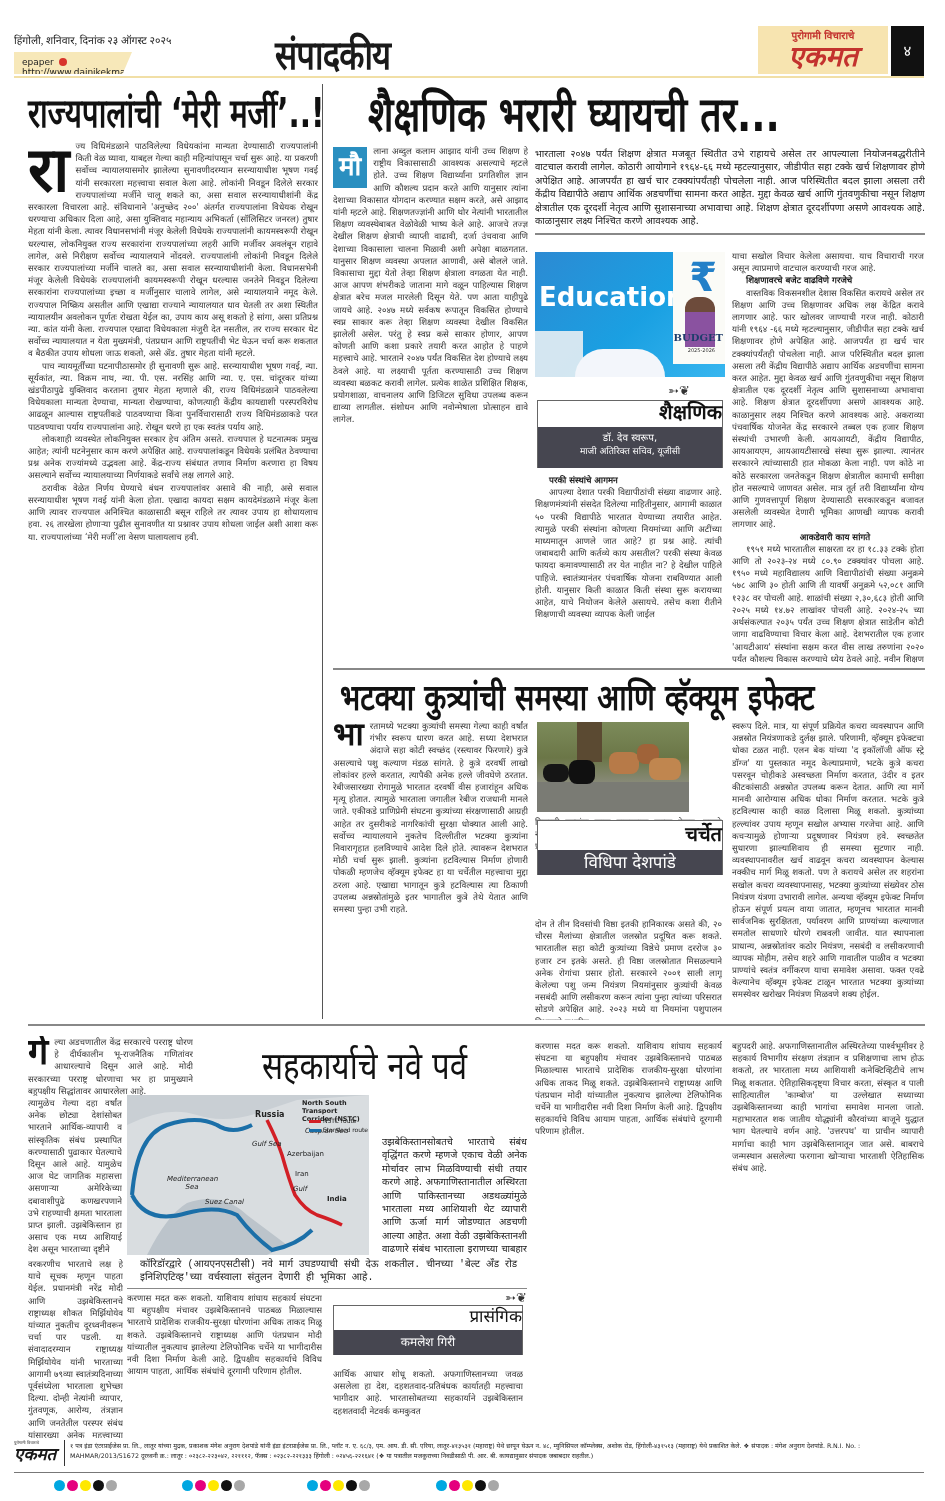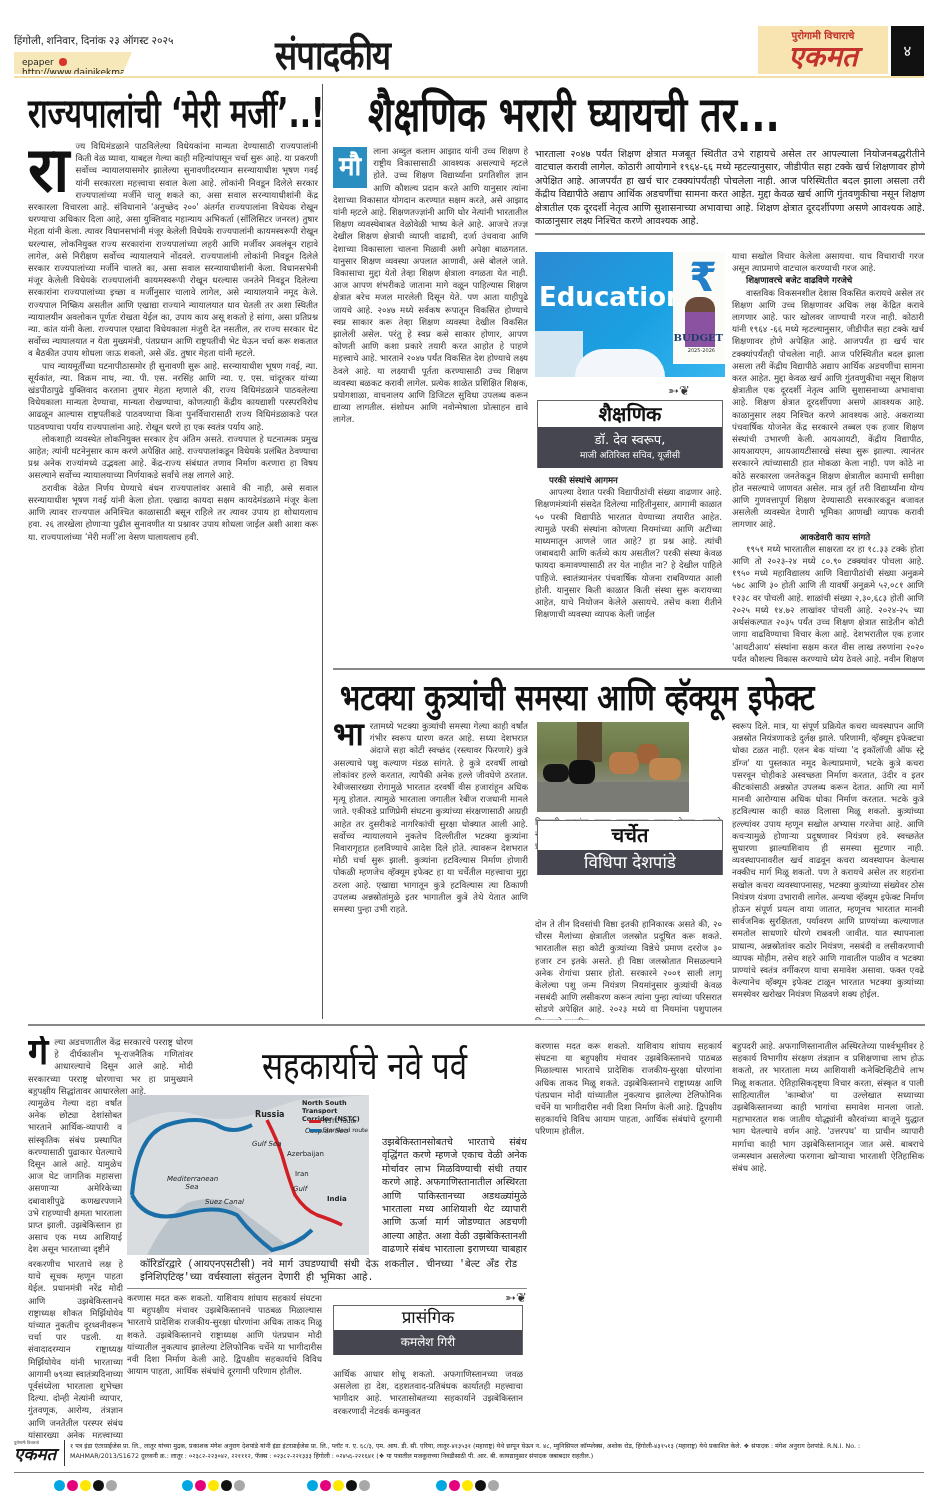--- a/index.html
+++ b/index.html
@@ -1,40 +1,40 @@
 <!DOCTYPE html>
 <html><head>
 <meta charset="utf-8">
 <style>
 *{box-sizing:border-box;margin:0;padding:0}
 html,body{width:945px;height:1501px;background:#fff;overflow:hidden}
 body{position:relative;font-family:"DejaVu Serif",serif;color:#1a1a1a}
 .abs{position:absolute}
 
 #mast{left:0;top:0;width:945px;height:80px}
-#date{left:14px;top:33px;font-size:10.5px;font-family:Liberation Sans, sans-serif;color:#222}
+#date{left:14px;top:33px;font-size:10.5px;font-family:Liberation Serif, serif;color:#222}
 #epaper{left:14px;top:52px;width:118px;height:22px;background:#f7e8b9;font-size:9px;font-family:"DejaVu Sans",sans-serif;padding:5px 0 0 8px;color:#222;clip-path:polygon(0 0,100% 0,92% 100%,0 100%)}
 #epaper .dot{display:inline-block;width:8px;height:8px;border-radius:50%;background:#d8342b;vertical-align:-1px;margin:0 2px}
 #section{left:275px;top:26px;font-size:40px;font-weight:bold;font-family:"DejaVu Sans",sans-serif;letter-spacing:-1px;transform:scaleX(.82);transform-origin:left}
 #rule-top{left:14px;top:76px;width:910px;height:2px;background:#f1dfa6}
 #logo{left:758px;top:26px;width:130px;height:48px;background:#f7e4b0;text-align:center}
 #logo .tag{font-size:10px;color:#c3322e;font-family:"DejaVu Sans",sans-serif;margin-top:2px;font-weight:bold}
 #logo .nm{font-size:28px;color:#c3322e;font-weight:bold;font-style:italic;line-height:30px;font-family:"DejaVu Sans",sans-serif}
 #pageno{left:891px;top:26px;width:33px;height:50px;background:#111;color:#fff;font-size:15px;text-align:center;padding-top:14px;font-family:"DejaVu Sans",sans-serif}
 
 .hl{font-family:"DejaVu Sans",sans-serif;font-weight:bold;white-space:nowrap;transform-origin:left top;color:#111}
 .body{font-size:8.6px;line-height:12.2px;text-align:justify;color:#333;overflow:hidden}
 .body p{text-indent:14px}
 .sub{font-weight:bold;text-indent:14px;color:#222}
 .vrule{background:#555;width:1px}
 .hrule{background:#888;height:2px}
 .drop{font-family:"DejaVu Sans",sans-serif;font-weight:bold;float:left;line-height:.9;margin-right:6px;color:#111}
 
 .abox{border:1px solid #666;border-bottom:none;background:#fff}
-.abox .cat{text-align:center;font-family:Liberation Sans, sans-serif;font-weight:bold;color:#111}
+.abox .cat{text-align:right;font-family:Liberation Mono, monospace;font-weight:bold;color:#111}
 .abox .nameband{background:#464650;color:#fff;text-align:center;font-family:"DejaVu Sans",sans-serif}
 .sprig{font-size:13px;color:#333}
 
 #eduimg{left:535px;top:252px;width:190px;height:125px;background:linear-gradient(135deg,#2c8ad3,#1aa0e2 55%,#38b6ef);overflow:hidden}
 #eduimg .edu{position:absolute;left:4px;top:30px;color:#fff;font-size:26px;font-weight:bold;font-family:"DejaVu Sans",sans-serif}
 #eduimg .panel{position:absolute;right:0;top:0;width:52px;height:112px;background:#fbfbf7}
 #eduimg .rupee{position:absolute;right:8px;top:2px;font-size:40px;color:#2380c8;font-weight:bold;font-family:"DejaVu Sans",sans-serif}
 #eduimg .bud{position:absolute;right:2px;top:80px;font-size:10px;font-weight:bold;color:#1f3d6b;font-family:"DejaVu Serif",serif}
 #eduimg .yr{position:absolute;right:10px;top:95px;font-size:5px;color:#333;font-family:"DejaVu Sans",sans-serif}
 #eduimg .book{position:absolute;left:40px;bottom:0;width:90px;height:28px;background:#f3f6fb;border-radius:40px 40px 0 0}
@@ -100,21 +100,21 @@
   <div class="rupee">₹</div>
   <div class="person"></div>
   <div class="bud">BUDGET</div>
   <div class="yr">2025-2026</div>
 </div>
 
 <div class="abs sprig" style="left:668px;top:383px">➳❦</div>
 <div class="abs abox" style="left:537px;top:400px;width:186px;height:68px">
   <div class="cat" style="font-size:20px;height:26px;line-height:26px">शैक्षणिक</div>
   <div class="nameband" style="height:41px;padding-top:3px">
-    <div style="font-size:13px">डॉ. देव स्वरूप,</div>
+    <div style="font-size:10px">डॉ. देव स्वरूप,</div>
     <div style="font-size:9px">माजी अतिरिक्त सचिव, यूजीसी</div>
   </div>
 </div>
 
 <div class="abs body" style="left:535px;top:474px;width:187px;height:190px">
   <div class="sub">परकी संस्थांचे आगमन</div>
   <p>आपल्या देशात परकी विद्यापीठांची संख्या वाढणार आहे. शिक्षणमंत्र्यांनी संसदेत दिलेल्या माहितीनुसार, आगामी काळात ५० परकी विद्यापीठे भारतात येण्याच्या तयारीत आहेत. त्यामुळे परकी संस्थांना कोणत्या नियमांच्या आणि अटींच्या माध्यमातून आणले जात आहे? हा प्रश्न आहे. त्यांची जबाबदारी आणि कर्तव्ये काय असतील? परकी संस्था केवळ फायदा कमावण्यासाठी तर येत नाहीत ना? हे देखील पाहिले पाहिजे. स्वातंत्र्यानंतर पंचवार्षिक योजना राबविण्यात आली होती. यानुसार किती काळात किती संस्था सुरू करायच्या आहेत, याचे नियोजन केलेले असायचे. तसेच कशा रीतीने शिक्षणाची व्यवस्था व्यापक केली जाईल</p>
 </div>
 
 <div class="abs body" style="left:732px;top:250px;width:192px;height:415px">
@@ -184,21 +184,21 @@
 <div class="abs" style="left:382px;top:1135px;width:145px;height:120px;font-size:9.6px;line-height:13.4px;text-align:justify;font-family:'DejaVu Sans',sans-serif;color:#222;overflow:hidden">उझबेकिस्तानसोबतचे भारताचे संबंध वृद्धिंगत करणे म्हणजे एकाच वेळी अनेक मोर्चावर लाभ मिळविण्याची संधी तयार करणे आहे. अफगाणिस्तानातील अस्थिरता आणि पाकिस्तानच्या अडथळ्यांमुळे भारताला मध्य आशियाशी थेट व्यापारी आणि ऊर्जा मार्ग जोडण्यात अडचणी आल्या आहेत. अशा वेळी उझबेकिस्तानशी वाढणारे संबंध भारताला इराणच्या चाबहार बंदरावाटे आणि आंतरराष्ट्रीय उत्तर-दक्षिण परिवहन</div>
 <div class="abs" style="left:140px;top:1258px;width:400px;height:28px;font-size:10px;line-height:13.4px;font-family:Liberation Mono, monospace;color:#222">कॉरिडॉरद्वारे (आयएनएसटीसी) नवे मार्ग उघडण्याची संधी देऊ शकतील. चीनच्या 'बेल्ट अँड रोड इनिशिएटिव्ह'च्या वर्चस्वाला संतुलन देणारी ही भूमिका आहे.</div>
 <div class="abs hrule" style="left:127px;top:1288px;width:400px;height:1px"></div>
 
 <div class="abs body" style="left:127px;top:1292px;width:195px;height:142px">करणास मदत करू शकतो. याशिवाय शांघाय सहकार्य संघटना या बहुपक्षीय मंचावर उझबेकिस्तानचे पाठबळ मिळाल्यास भारताचे प्रादेशिक राजकीय-सुरक्षा धोरणांना अधिक ताकद मिळू शकते. उझबेकिस्तानचे राष्ट्राध्यक्ष आणि पंतप्रधान मोदी यांच्यातील नुकत्याच झालेल्या टेलिफोनिक चर्चेने या भागीदारीस नवी दिशा निर्माण केली आहे. द्विपक्षीय सहकार्याचे विविध आयाम पाहता, आर्थिक संबंधांचे दूरगामी परिणाम होतील.</div>
 <div class="abs sprig" style="left:505px;top:1290px">➳❦</div>
 <div class="abs abox" style="left:333px;top:1305px;width:190px;height:50px">
   <div class="cat" style="font-size:17px;height:24px;line-height:24px;font-weight:normal">प्रासंगिक</div>
   <div class="nameband" style="height:25px;font-size:12px;line-height:25px">कमलेश गिरी</div>
 </div>
-<div class="abs body" style="left:333px;top:1368px;width:190px;height:66px">आर्थिक आधार शोधू शकतो. अफगाणिस्तानच्या जवळ असलेला हा देश, दहशतवाद-प्रतिबंधक कार्यातही महत्त्वाचा भागीदार आहे. भारतासोबतच्या सहकार्याने उझबेकिस्तान वरकरणादी नेटवर्क कमकुवत</div>
+<div class="abs body" style="left:333px;top:1368px;width:190px;height:66px">आर्थिक आधार शोधू शकतो. अफगाणिस्तानच्या जवळ असलेला हा देश, दहशतवाद-प्रतिबंधक कार्यातही महत्त्वाचा भागीदार आहे. भारतासोबतच्या सहकार्याने उझबेकिस्तान दहशतवादी नेटवर्क कमकुवत</div>
 <div class="abs body" style="left:535px;top:1040px;width:187px;height:394px">करणास मदत करू शकतो. याशिवाय शांघाय सहकार्य संघटना या बहुपक्षीय मंचावर उझबेकिस्तानचे पाठबळ मिळाल्यास भारताचे प्रादेशिक राजकीय-सुरक्षा धोरणांना अधिक ताकद मिळू शकते. उझबेकिस्तानचे राष्ट्राध्यक्ष आणि पंतप्रधान मोदी यांच्यातील नुकत्याच झालेल्या टेलिफोनिक चर्चेने या भागीदारीस नवी दिशा निर्माण केली आहे. द्विपक्षीय सहकार्याचे विविध आयाम पाहता, आर्थिक संबंधांचे दूरगामी परिणाम होतील.</div>
 <div class="abs body" style="left:732px;top:1040px;width:192px;height:394px">बहुपदरी आहे. अफगाणिस्तानातील अस्थिरतेच्या पार्श्वभूमीवर हे सहकार्य विभागीय संरक्षण तंत्रज्ञान व प्रशिक्षणाचा लाभ होऊ शकतो, तर भारताला मध्य आशियाशी कनेक्टिव्हिटीचे लाभ मिळू शकतात. ऐतिहासिकदृष्ट्या विचार करता, संस्कृत व पाली साहित्यातील 'काम्बोज' या उल्लेखात सध्याच्या उझबेकिस्तानच्या काही भागांचा समावेश मानला जातो. महाभारतात शक जातीय योद्ध्यांनी कौरवांच्या बाजूने युद्धात भाग घेतल्याचे वर्णन आहे. 'उत्तरपथ' या प्राचीन व्यापारी मार्गाचा काही भाग उझबेकिस्तानातून जात असे. बाबराचे जन्मस्थान असलेल्या फरगाना खोऱ्याचा भारताशी ऐतिहासिक संबंध आहे.</div>
 
 <div id="flogo" class="abs">
   <div class="t">पुरोगामी विचाराचे</div>
   <div class="n">एकमत</div>
 </div>
 <div class="abs" style="left:64px;top:1440px;width:1px;height:26px;background:#333"></div>
 <div id="ftext" class="abs">
   <div style="white-space:nowrap;overflow:hidden">१ पत्र इंडा एंटरप्राईजेस प्रा. लि., लातूर यांच्या मुद्रक, प्रकाशक मंगेश अनुराग देशपांडे यांनी इंडा इंटरप्राईजेस प्रा. लि., प्लॉट न. ए. ६८/३, एम. आय. डी. सी. एरिया, लातूर-४१३५३१ (महाराष्ट्र) येथे छापून घेऊन न. ४८, म्युनिसिपल कॉम्प्लेक्स, अशोक रोड, हिंगोली-४३१५१३ (महाराष्ट्र) येथे प्रकाशित केले. ❖ संपादक : मंगेश अनुराग देशपांडे. R.N.I. No. :</div>

